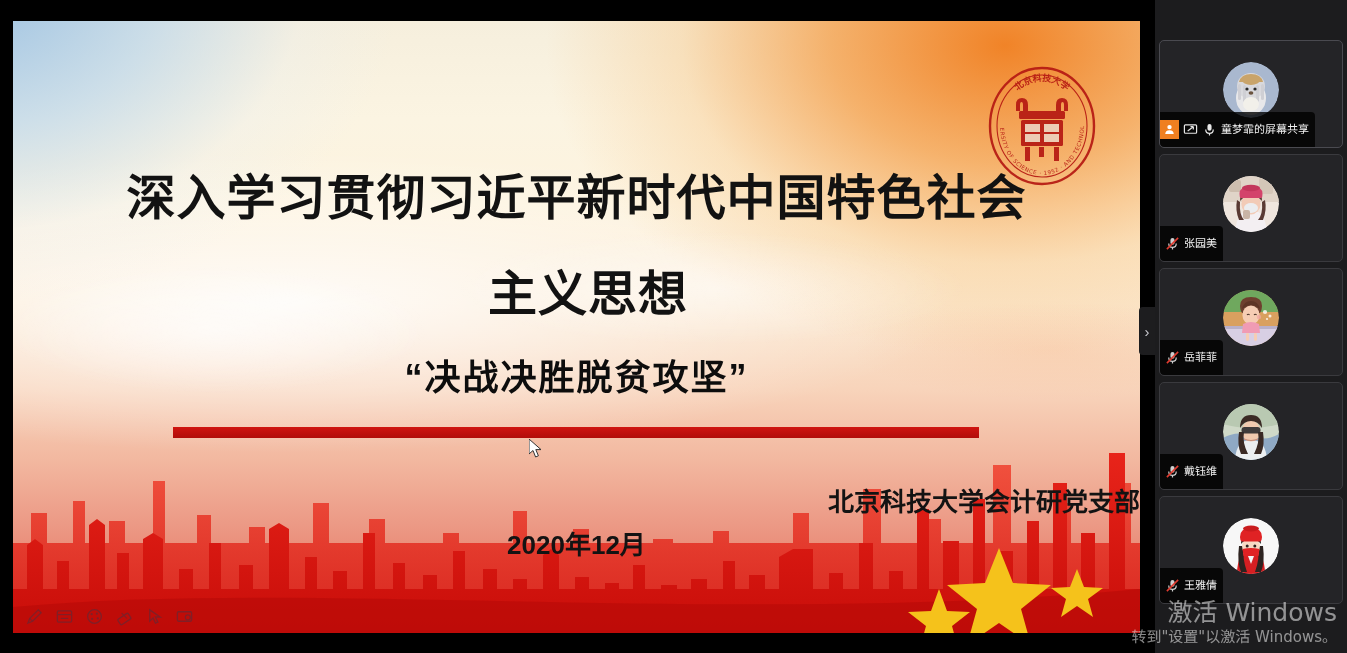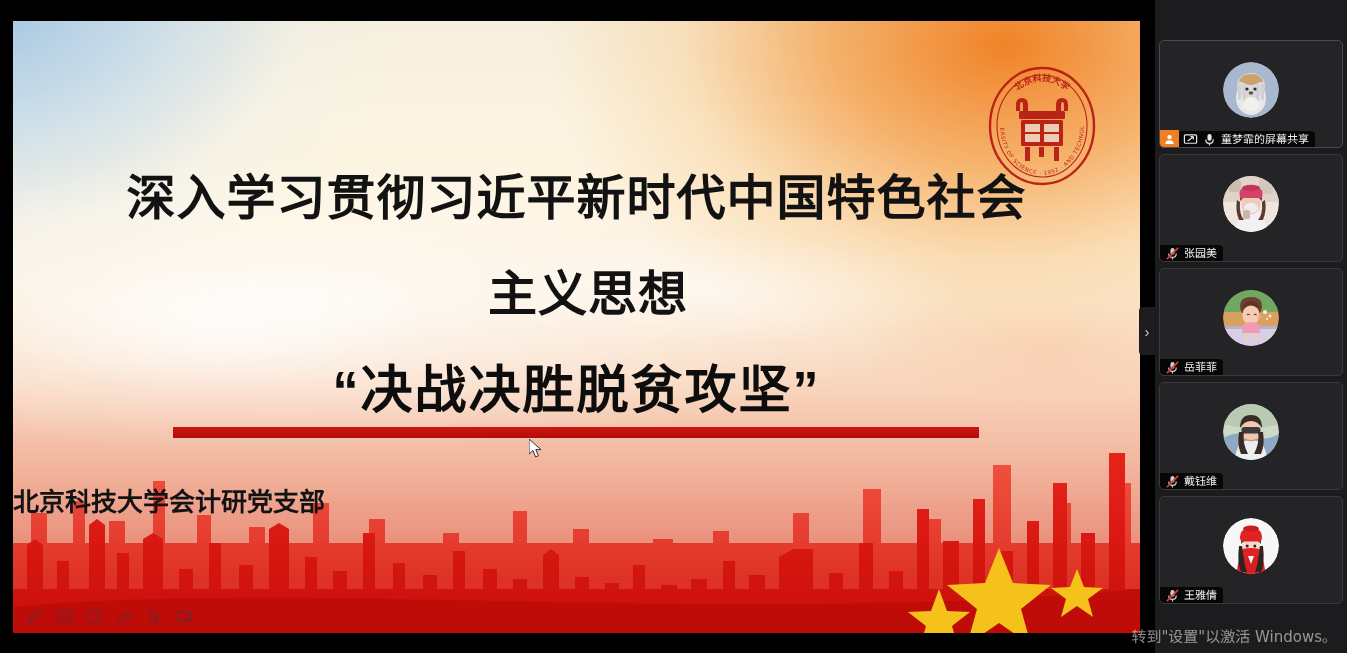--- a/index.html
+++ b/index.html
@@ -61,33 +61,33 @@
   #title-l1, #title-l2 {
     position:absolute; left:0; right:0;
     font-size:49px; font-weight:700; letter-spacing:1px;
     color:#121212; text-align:center; white-space:nowrap;
   }
   #title-l1 { top:137px; }
   #title-l2 { top:233px;padding-left:23px; }
 
   #subtitle {
     position:absolute; left:0; right:0; top:327px;
-    font-size:52px; font-weight:800; letter-spacing:2px;
+    font-size:36px; font-weight:800; letter-spacing:2px;
     color:#0d0d0d; text-align:center; white-space:nowrap;
   }
 
   #redbar {
     position:absolute; left:160px; top:406px;
     width:806px; height:11px;
     background:linear-gradient(to bottom,#d01510,#b10d0a);
   }
 
   #org {
     position:absolute; left:0; right:0; top:460px;
-    font-size:26px; font-weight:600; color:#131313; text-align:left;
+    font-size:26px; font-weight:600; color:#131313; text-align:right;
   }
   #date {
     position:absolute; left:0; right:0; top:503px;
     font-size:26px; font-weight:600; color:#131313; text-align:center;
   }
 
   
   #skyline { position:absolute; left:0; bottom:0; width:100%; height:240px; }
 
   
@@ -127,21 +127,21 @@
   .tile .avatar {
     position:absolute; left:50%; top:46%;
     transform:translate(-50%,-50%);
     width:56px; height:56px; border-radius:50%;
     overflow:hidden;
   }
 
   .namebar {
     position:absolute; left:0; bottom:0;
     display:flex; align-items:center; gap:4px;
-    height:16px; padding:0 6px 0 0;
+    height:35px; padding:0 6px 0 0;
     background:rgba(0,0,0,.80);
     border-radius:0 4px 0 4px;
     max-width:100%;
   }
   .namebar .nm {
     color:#f2f2f2; font-size:11px; line-height:19px;
     white-space:nowrap; overflow:hidden;
     font-family:"DejaVu Sans","Liberation Sans",sans-serif;
   }
   .badge-host {
@@ -280,20 +280,21 @@
         <text fill="#b61a13" font-size="5.5" font-family="DejaVu Sans, sans-serif" letter-spacing="0.6">
           <textPath href="#sealArcBot" startOffset="50%" text-anchor="middle">UNIVERSITY OF SCIENCE · 1952 · AND TECHNOLOGY</textPath>
         </text>
       </svg>
 
       <div id="title-l1">深入学习贯彻习近平新时代中国特色社会</div>
       <div id="title-l2">主义思想</div>
       <div id="subtitle">“决战决胜脱贫攻坚”</div>
       <div id="redbar"></div>
       <div id="org">北京科技大学会计研党支部</div>
+      <div id="date">2020年12月</div>
 
       <svg id="cursor" viewBox="0 0 14 20">
         <polygon points="0,0 0,15 4,11.5 6.6,18 9.4,16.8 6.8,10.6 12,10.6" fill="#fff" stroke="#333" stroke-width="1"></polygon>
       </svg>
 
       <div id="pp-toolbar">
         <svg class="tb-ico" viewBox="0 0 20 20">
           <path d="M3,17 L5,12 L14,3 L17,6 L8,15 Z" fill="none" stroke="#2b3a52" stroke-width="1.4"></path>
           <path d="M5,12 L8,15" stroke="#2b3a52" stroke-width="1.2"></path>
         </svg>
@@ -487,16 +488,17 @@
           <path d="M8,12.2 L8,14.4" stroke="#cfcfcf" stroke-width="1.3"></path>
           <path d="M2,14 L14,2" stroke="#e03b30" stroke-width="1.7"></path>
         </svg>
         <span class="nm">王雅倩</span>
       </div>
     </div>
 
   </div>
 
   <div id="watermark">
+    <div id="wm-line1">激活 Windows</div>
     <div id="wm-line2">转到"设置"以激活 Windows。</div>
   </div>
 
 </div>
 
 </body></html>

